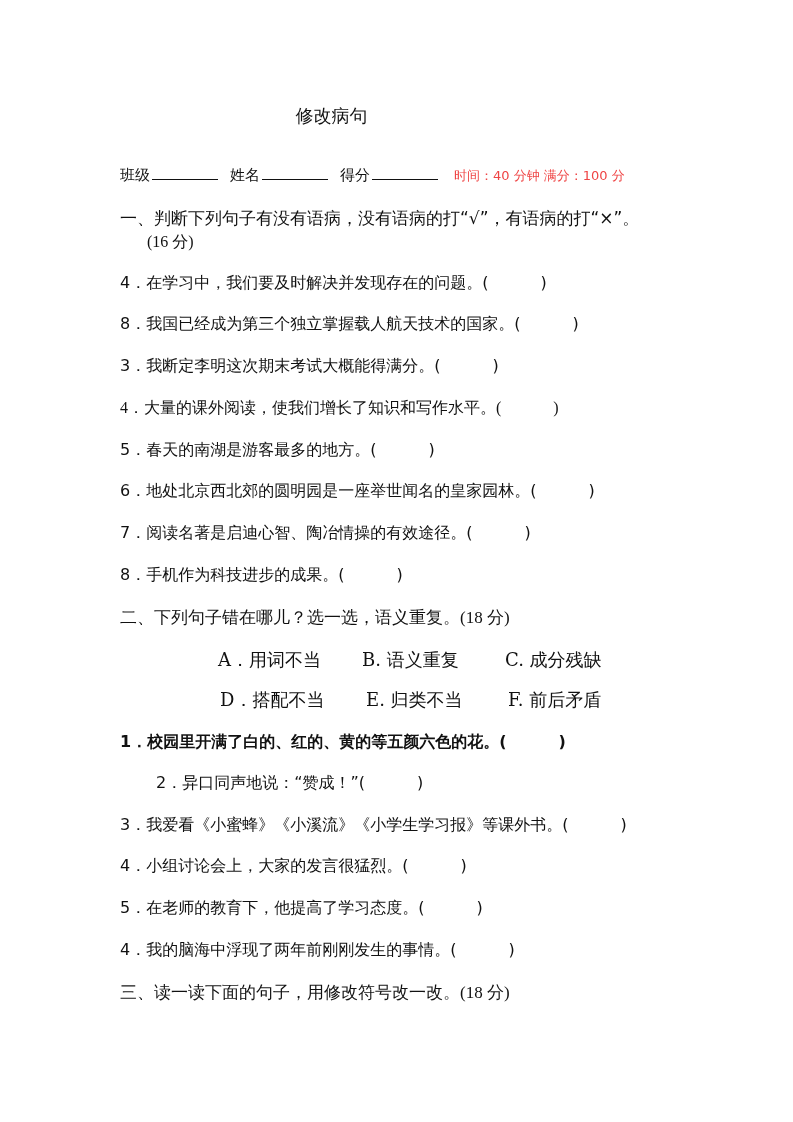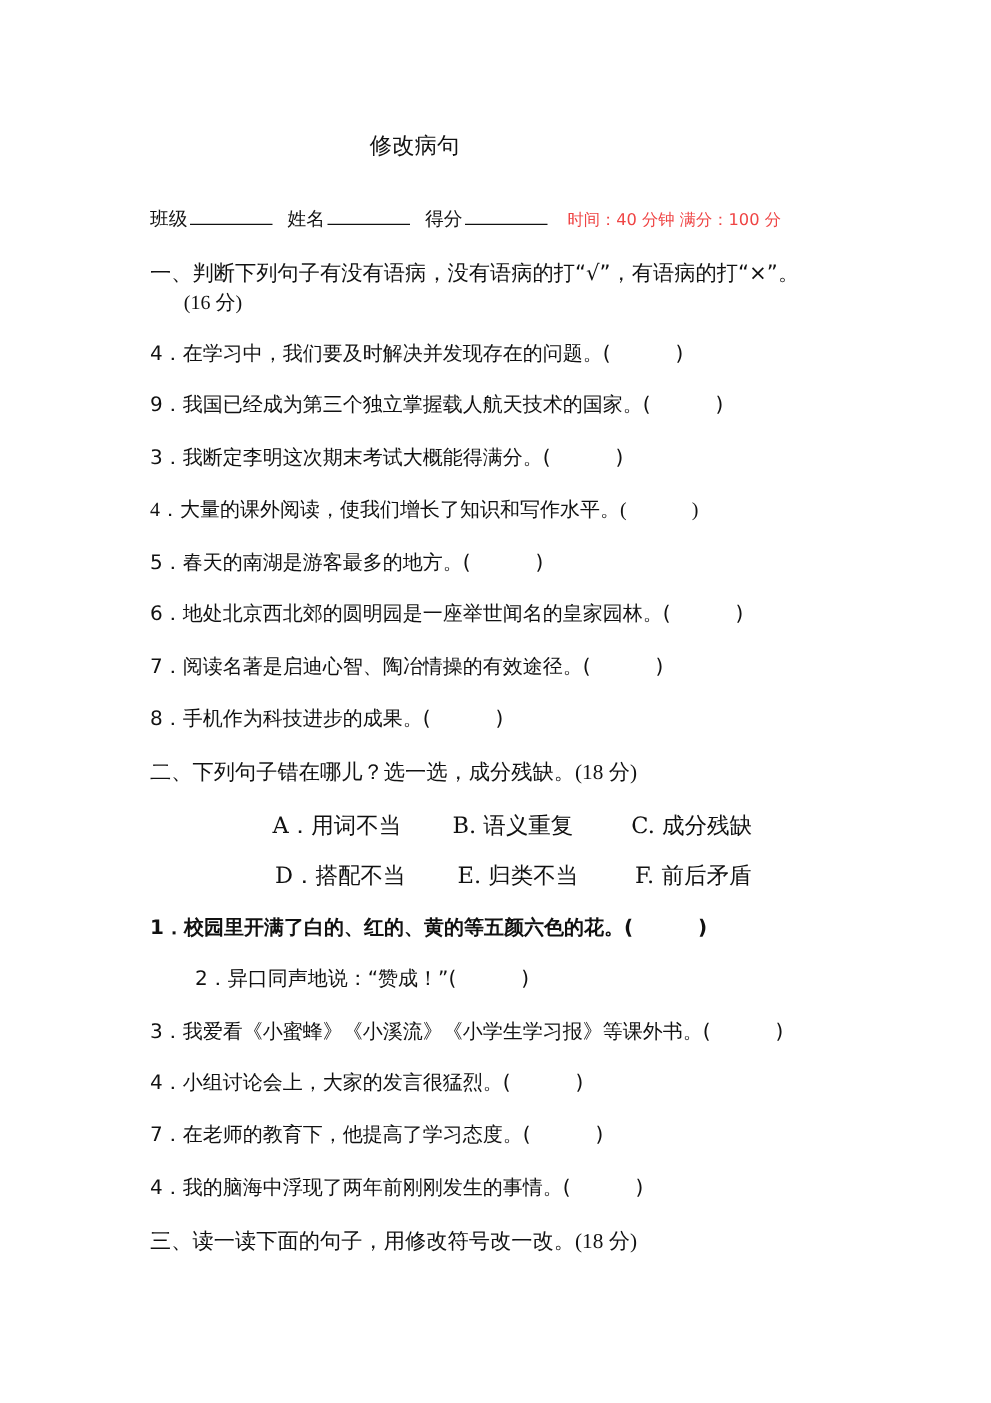--- a/index.html
+++ b/index.html
@@ -40,21 +40,21 @@
 
 <div class="abs sec" style="top:207px;">
   <span>一、判断下列句子有没有语病，没有语病的打“√”，有语病的打“×”。</span>
 </div>
 <div class="abs points serif" style="top:232px;">(16 分)</div>
 
 <div class="abs q" style="top:273px;">
   <span>4．在学习中，我们要及时解决并发现存在的问题。</span><span class="paren"><span>(</span><span class="paren-gap"></span><span>)</span></span>
 </div>
 <div class="abs q" style="top:314px;">
-  <span>9．我国已经成为第三个独立掌握载人航天技术的国家。</span><span class="paren"><span>(</span><span class="paren-gap"></span><span>)</span></span>
+  <span>8．我国已经成为第三个独立掌握载人航天技术的国家。</span><span class="paren"><span>(</span><span class="paren-gap"></span><span>)</span></span>
 </div>
 <div class="abs q" style="top:356px;">
   <span>3．我断定李明这次期末考试大概能得满分。</span><span class="paren"><span>(</span><span class="paren-gap"></span><span>)</span></span>
 </div>
 <div class="abs q" style="top:398px;font-family:Liberation Serif, serif;">
   <span>4．大量的课外阅读，使我们增长了知识和写作水平。</span><span class="paren"><span>(</span><span class="paren-gap"></span><span>)</span></span>
 </div>
 <div class="abs q" style="top:440px;">
   <span>5．春天的南湖是游客最多的地方。</span><span class="paren"><span>(</span><span class="paren-gap"></span><span>)</span></span>
 </div>
@@ -62,21 +62,21 @@
   <span>6．地处北京西北郊的圆明园是一座举世闻名的皇家园林。</span><span class="paren"><span>(</span><span class="paren-gap"></span><span>)</span></span>
 </div>
 <div class="abs q" style="top:523px;">
   <span>7．阅读名著是启迪心智、陶冶情操的有效途径。</span><span class="paren"><span>(</span><span class="paren-gap"></span><span>)</span></span>
 </div>
 <div class="abs q" style="top:565px;">
   <span>8．手机作为科技进步的成果。</span><span class="paren"><span>(</span><span class="paren-gap"></span><span>)</span></span>
 </div>
 
 <div class="abs sec" style="top:606px;">
-  <span>二、下列句子错在哪儿？选一选，成分残缺。</span><span class="serif">(18 分)</span>
+  <span>二、下列句子错在哪儿？选一选，语义重复。</span><span class="serif">(18 分)</span>
 </div>
 
 <div class="abs opt-row" style="top:648px; left:218px;">
   <span class="opt" style="width:144px;">A．用词不当</span><span class="opt" style="width:143px;">B.  语义重复</span><span class="opt">C.  成分残缺</span>
 </div>
 <div class="abs opt-row" style="top:688px; left:220px;">
   <span class="opt" style="width:146px;">D．搭配不当</span><span class="opt" style="width:142px;">E.  归类不当</span><span class="opt">F.  前后矛盾</span>
 </div>
 
 <div class="abs q" style="top:732px;font-weight:bold;">
@@ -85,21 +85,21 @@
 <div class="abs q" style="top:773px;margin-left:36px;">
   <span>2．异口同声地说：“赞成！”</span><span class="paren"><span>(</span><span class="paren-gap"></span><span>)</span></span>
 </div>
 <div class="abs q" style="top:815px;">
   <span>3．我爱看《小蜜蜂》《小溪流》《小学生学习报》等课外书。</span><span class="paren"><span>(</span><span class="paren-gap"></span><span>)</span></span>
 </div>
 <div class="abs q" style="top:856px;">
   <span>4．小组讨论会上，大家的发言很猛烈。</span><span class="paren"><span>(</span><span class="paren-gap"></span><span>)</span></span>
 </div>
 <div class="abs q" style="top:898px;">
-  <span>7．在老师的教育下，他提高了学习态度。</span><span class="paren"><span>(</span><span class="paren-gap"></span><span>)</span></span>
+  <span>5．在老师的教育下，他提高了学习态度。</span><span class="paren"><span>(</span><span class="paren-gap"></span><span>)</span></span>
 </div>
 <div class="abs q" style="top:940px;">
   <span>4．我的脑海中浮现了两年前刚刚发生的事情。</span><span class="paren"><span>(</span><span class="paren-gap"></span><span>)</span></span>
 </div>
 
 <div class="abs sec" style="top:981px;">
   <span>三、读一读下面的句子，用修改符号改一改。</span><span class="serif">(18 分)</span>
 </div>
 
 </body></html>

